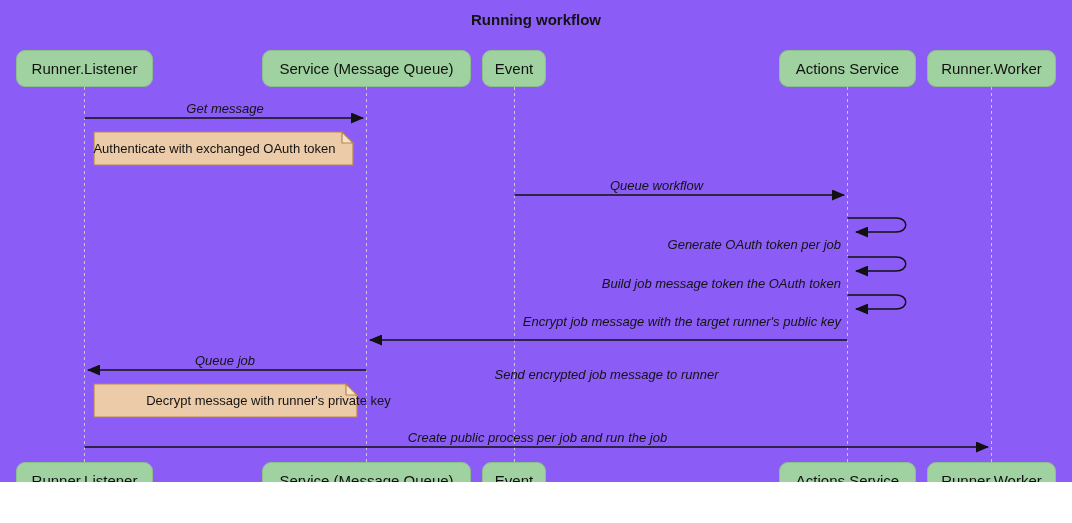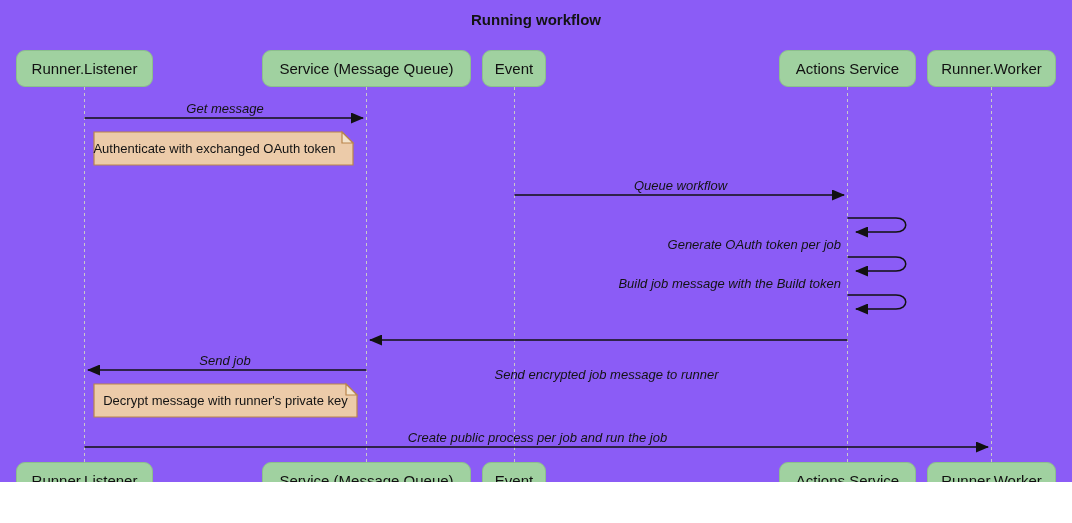--- a/index.html
+++ b/index.html
@@ -122,23 +122,24 @@
     <span>Event</span>
   </div>
   <div class="actor" style="left:779px; top:462px; width:137px;">
     <span>Actions Service</span>
   </div>
   <div class="actor" style="left:927px; top:462px; width:129px;">
     <span>Runner.Worker</span>
   </div>
 
   <div class="msg-label center" style="left:84px; width:282px; top:101px;">Get message</div>
-  <div class="msg-label center" style="left:514px; width:333px; top:178px;">Queue workflow</div>
+  <div class="msg-label center" style="left:490px; width:333px; top:178px;">Queue workflow</div>
   <div class="msg-label right" style="right:231px; width:600px; top:210px;">Generate OAuth token per job</div>
-  <div class="msg-label right" style="right:231px; width:600px; top:249px;">Build job message with the Build token</div>
+  <div class="msg-label right" style="right:231px; width:600px; top:249px;">Build job message token the OAuth token</div>
+  <div class="msg-label right" style="right:231px; width:600px; top:287px;">Encrypt job message with the target runner's public key</div>
   <div class="msg-label center" style="left:366px; width:481px; top:324px;margin-top:43px;">Send encrypted job message to runner</div>
-  <div class="msg-label center" style="left:84px; width:282px; top:353px;">Send job</div>
+  <div class="msg-label center" style="left:84px; width:282px; top:353px;">Queue job</div>
   <div class="msg-label center" style="left:84px; width:907px; top:430px;">Create public process per job and run the job</div>
 
   <div class="note-text" style="left:85px; top:132px; width:259px; height:33px;">Authenticate with exchanged OAuth token</div>
-  <div class="note-text" style="left:94px; top:384px; width:263px; height:33px;">Decrypt message with runner's private key</div>
+  <div class="note-text" style="left:94px; top:384px; width:263px; height:33px;padding-left:43px;">Decrypt message with runner's private key</div>
 
 </div>
 
 </body></html>

